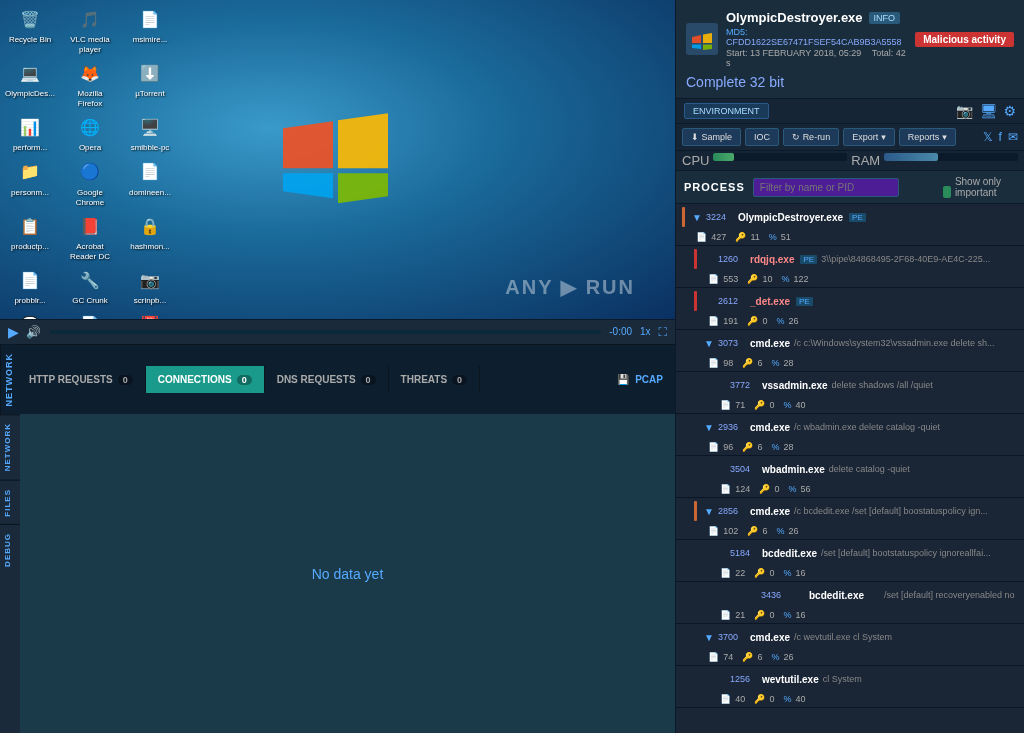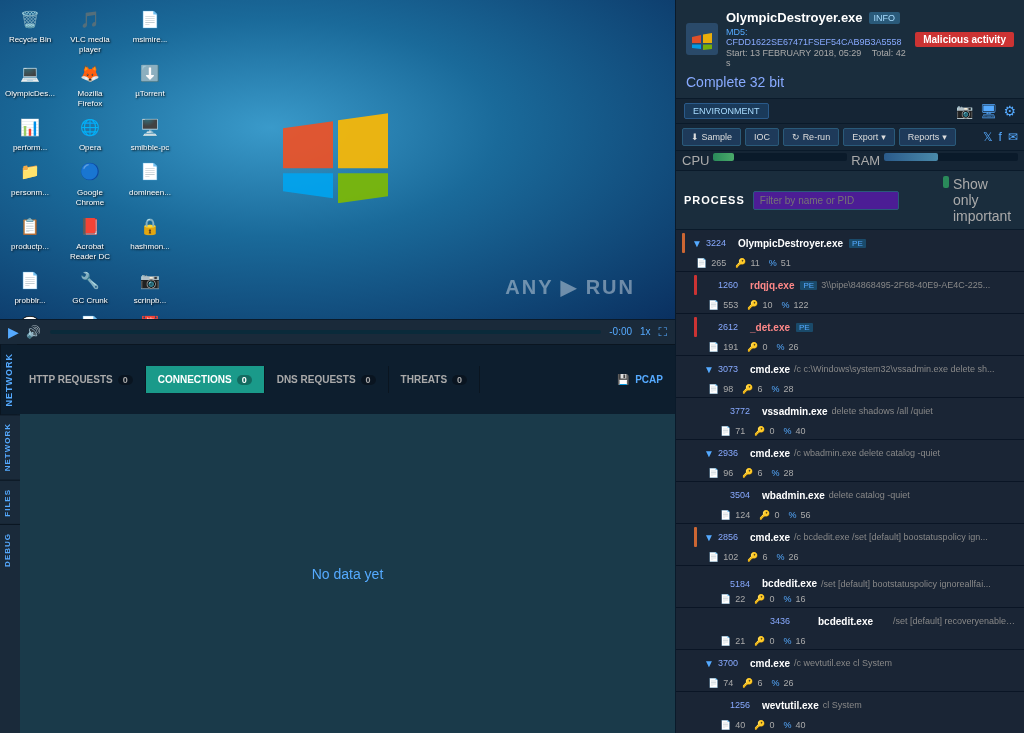--- a/index.html
+++ b/index.html
@@ -73,21 +73,21 @@
     .res-label { font-size: 13px; color: #aaa; }
     .res-bar-container { flex: 1; height: 8px; background: #0a1a2a; border-radius: 2px; }
     .res-bar-fill { height: 100%; border-radius: 2px; }
     .cpu-fill { background: linear-gradient(to right, #2a8a5a, #4aaa6a); width: 15%; }
     .ram-fill { background: linear-gradient(to right, #2a5a8a, #4a8aaa); width: 40%; }
 
     
     .process-filter { display: flex; align-items: center; padding: 5px 8px; background: #1a2d3d; border-bottom: 1px solid #0a1a2a; gap: 8px; }
     .process-label { color: #fff; font-size: 11px; font-weight: bold; letter-spacing: 1px; }
     .filter-input { flex: 1; background: #4c1d95; border: 1px solid #2a5a7a; color: #ddd; font-size: 10px; padding: 3px 6px; border-radius: 2px; }
-    .show-important { display: flex; align-items: flex-start; gap: 4px; color: #aaa; font-size: 14px; padding-left: 36px; }
+    .show-important { display: flex; align-items: flex-end; gap: 4px; color: #aaa; font-size: 10px; padding-left: 36px; }
     .checkbox { width: 12px; height: 12px; background: #2a8a5a; border-radius: 2px; cursor: pointer; }
 
     
     .process-list { flex: 1; overflow-y: auto; background: #1a2535; }
     .process-item { border-bottom: 1px solid #0a1525; }
     .process-row { display: flex; align-items: center; padding: 3px 6px; gap: 4px; cursor: pointer; min-height: 22px; }
     .expand-arrow { color: #5af; font-size: 10px; width: 10px; cursor: pointer; }
     .pid { color: #8af; font-size: 9px; min-width: 28px; }
     .proc-name { color: #fff; font-size: 10px; font-weight: bold; }
     .proc-name.malicious { color: #ff8888; }
@@ -354,21 +354,21 @@
     <div class="process-row" style="padding-left:6px;">
       <div style="width:3px;height:20px;background:#cc6633;border-radius:1px;margin-right:3px;"></div>
       <span class="expand-arrow">▼</span>
       <span class="pid">3224</span>
       <span class="proc-name">OlympicDestroyer.exe</span>
       <span class="pe-badge">PE</span>
       <span class="proc-path"></span>
     </div>
     <div class="proc-stats" style="padding-left:20px;">
       <span>📄</span>
-      <span class="stat-num">265</span>
+      <span class="stat-num">427</span>
       <span style="margin-left:5px;">🔑</span>
       <span class="stat-num">11</span>
       <span style="color:#5af;margin-left:5px;">%</span>
       <span class="stat-num">51</span>
     </div>
   </div>
         <div class="process-item">
     <div class="process-row" style="padding-left:18px;">
       <div style="width:3px;height:20px;background:#cc3333;border-radius:1px;margin-right:3px;"></div>
       <span class="expand-arrow">&nbsp;</span>
@@ -488,39 +488,39 @@
     <div class="proc-stats" style="padding-left:32px;">
       <span>📄</span>
       <span class="stat-num">102</span>
       <span style="margin-left:5px;">🔑</span>
       <span class="stat-num">6</span>
       <span style="color:#5af;margin-left:5px;">%</span>
       <span class="stat-num">26</span>
     </div>
   </div>
         <div class="process-item">
-    <div class="process-row" style="padding-left:30px;align-items:flex-end;">
+    <div class="process-row" style="padding-left:30px;">
       <div style="width:3px;height:20px;background:transparent;border-radius:1px;margin-right:3px;"></div>
       <span class="expand-arrow">&nbsp;</span>
       <span class="pid">5184</span>
       <span class="proc-name">bcdedit.exe</span>
 
       <span class="proc-path">/set [default] bootstatuspolicy ignoreallfai...</span>
     </div>
     <div class="proc-stats" style="padding-left:44px;">
       <span>📄</span>
       <span class="stat-num">22</span>
       <span style="margin-left:5px;">🔑</span>
       <span class="stat-num">0</span>
       <span style="color:#5af;margin-left:5px;">%</span>
       <span class="stat-num">16</span>
     </div>
   </div>
         <div class="process-item">
-    <div class="process-row" style="padding-left:38px;gap:20px;">
+    <div class="process-row" style="padding-left:29px;gap:20px;">
       <div style="width:3px;height:20px;background:transparent;border-radius:1px;margin-right:3px;"></div>
       <span class="expand-arrow">&nbsp;</span>
       <span class="pid">3436</span>
       <span class="proc-name">bcdedit.exe</span>
 
       <span class="proc-path">/set [default] recoveryenabled no</span>
     </div>
     <div class="proc-stats" style="padding-left:44px;">
       <span>📄</span>
       <span class="stat-num">21</span>

